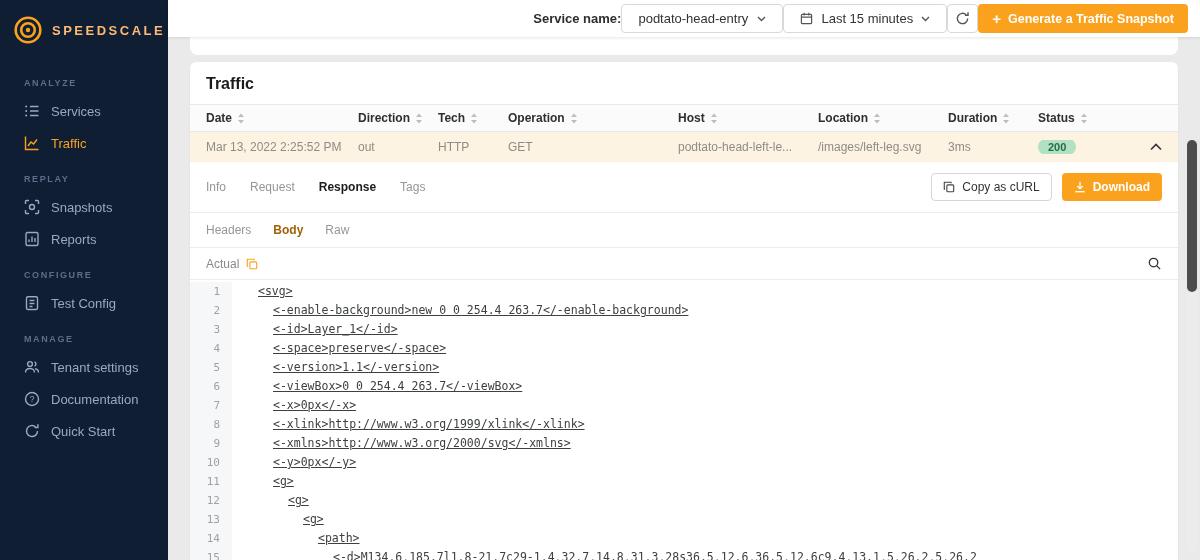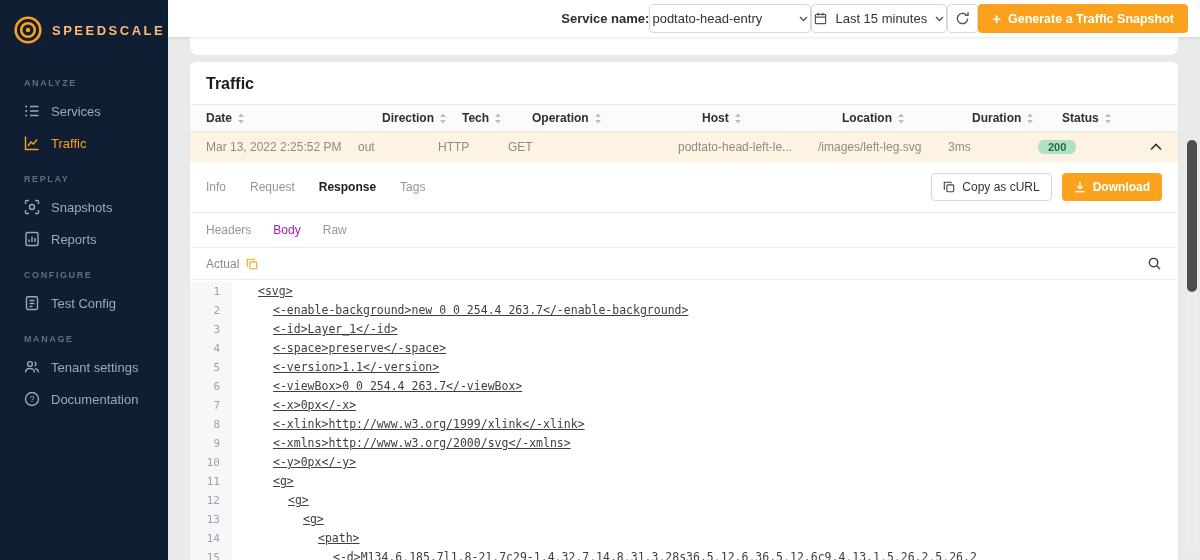--- a/index.html
+++ b/index.html
@@ -15,21 +15,21 @@
   .nav-item.active { color:var(--accent,#faa21e); }
   .nav-item .icon { display:inline-flex; width:16px; height:16px; }
   .nav-item svg { width:16px; height:16px; }
 
   
   .main { flex:1; display:flex; flex-direction:column; position:relative; min-width:0; }
   .topbar { height:37px; background:#fff; display:flex; align-items:center; justify-content:flex-end; 
             padding:0 12px; box-shadow:0 1px 3px rgba(0,0,0,.10); position:relative; z-index:3; }
   .svc-label { font-size:13px; font-weight:bold; color:#2e2e2e; }
   .select { display:flex; align-items:center; gap:8px; border:1px solid #d8d8d8; border-radius:4px;
-            background:#fff; height:29px; padding:0 2px; font-size:13px; color:#333; cursor:pointer; }
+            background:#fff; height:29px; padding:0 16px; font-size:13px; color:#333; cursor:pointer; }
   .select.svc { width:162px; justify-content:space-between; }
   .icon-btn { width:31px; height:29px; border:1px solid #d8d8d8; border-radius:4px; background:#fff;
               display:flex; align-items:center; justify-content:center; cursor:pointer; }
   .gen-btn { height:29px; background:var(--accent,#faa21e); color:#fff; border:none; border-radius:4px;
              font-size:12.5px; font-weight:bold; padding:0 14px; display:flex; align-items:center; gap:7px;
              cursor:pointer; font-family:inherit; }
   .gen-plus { font-size:15px; font-weight:bold; line-height:1; }
 
   .content { flex:1; padding:0 22px; display:flex; flex-direction:column; overflow:hidden; position:relative; }
   .scrolled-card-bottom { height:18px; background:#fff; border-radius:0 0 8px 8px; flex-shrink:0; }
@@ -53,21 +53,21 @@
   .detail-tabs { display:flex; align-items:center; gap:24px; padding:11px 16px; border-bottom:1px solid #ececec; }
   .dtab { font-size:12px; color:#969696; cursor:pointer; }
   .dtab.active { color:#1c1c1c; font-weight:bold; }
   .detail-actions { margin-left:auto; display:flex; gap:10px; }
   .btn-curl { display:flex; align-items:center; gap:7px; border:1px solid #d6d6d6; background:#fff; border-radius:4px;
               height:28px; padding:0 11px; font-size:12px; color:#333; cursor:pointer; font-family:inherit; }
   .btn-dl { display:flex; align-items:center; gap:7px; border:none; background:var(--accent,#faa21e); border-radius:4px;
             height:28px; padding:0 12px; font-size:12px; font-weight:bold; color:#fff; cursor:pointer; font-family:inherit; }
   .subtabs { display:flex; align-items:center; gap:22px; padding:10px 16px; border-bottom:1px solid #ececec; }
   .stab { font-size:12px; color:#969696; cursor:pointer; }
-  .stab.active { color:#a21caf; font-weight:normal; }
+  .stab.active { color:#a16207; font-weight:bold; }
   .actual-row { display:flex; align-items:center; gap:7px; padding:8px 16px; border-bottom:1px solid #ececec; }
   .actual-label { font-size:12px; color:#8a8a8a; }
   .icon.orange { color:var(--accent,#faa21e); display:inline-flex; cursor:pointer; }
   .search-wrap { margin-left:auto; display:flex; cursor:pointer; }
 
   
   .code { font-family:"DejaVu Sans Mono",monospace; font-size:11.5px; padding-top:2px; }
   .code-line { display:flex; line-height:19px; }
   .ln { width:42px; flex-shrink:0; text-align:right; padding-right:12px; color:#9aa3ab; background:#f6f7f8; font-size:11px; }
   .ct { color:#3d4043; white-space:pre;text-decoration:underline; }
@@ -154,20 +154,29 @@
       </div>
       <div class="nav-item">
         <span class="icon">
           <svg viewBox="0 0 16 16">
             <circle cx="8" cy="8" r="6.5" stroke="currentColor" fill="none" stroke-width="1.4"></circle>
             <text x="8" y="11" font-size="8.5" text-anchor="middle" fill="currentColor">?</text>
           </svg>
         </span>
         <span>Documentation</span>
       </div>
+      <div class="nav-item">
+        <span class="icon">
+          <svg viewBox="0 0 16 16">
+            <path d="M13.5 8a5.5 5.5 0 1 1-1.9-4.1" stroke="currentColor" fill="none" stroke-width="1.4"></path>
+            <path d="M13.9 1.2v3.3h-3.3" stroke="currentColor" fill="none" stroke-width="1.4"></path>
+          </svg>
+        </span>
+        <span>Quick Start</span>
+      </div>
     </nav>
 </aside>
 
 <div class="main">
 
   <header class="topbar">
     <span class="svc-label">Service name:</span>
 
     <div class="select svc">
       <span>podtato-head-entry</span>
@@ -208,21 +217,21 @@
     </button>
   </header>
 
   <div class="content">
     <div class="scrolled-card-bottom"></div>
 
     <section class="traffic-card">
       <h2 class="card-title">Traffic</h2>
 
       <div class="thead">
-          <div class="th" style="width: 176px;">
+          <div class="th" style="width: 152px;">
             <span>Date</span>
             <svg class="sort" width="8" height="11" viewBox="0 0 8 11">
               <path d="M4 0.5L7 4H1Z" fill="#bdbdbd"></path>
               <path d="M4 10.5L1 7h6Z" fill="#bdbdbd"></path>
             </svg>
           </div>
           <div class="th" style="width: 80px;">
             <span>Direction</span>
             <svg class="sort" width="8" height="11" viewBox="0 0 8 11">
               <path d="M4 0.5L7 4H1Z" fill="#bdbdbd"></path>

